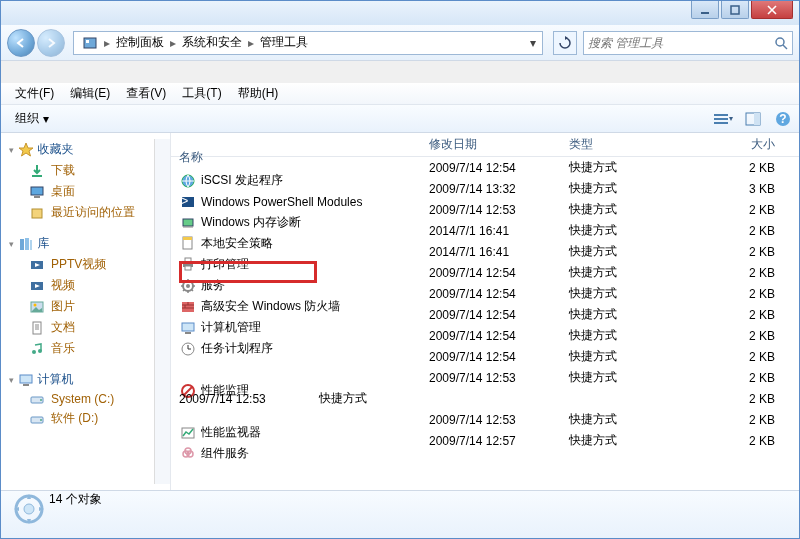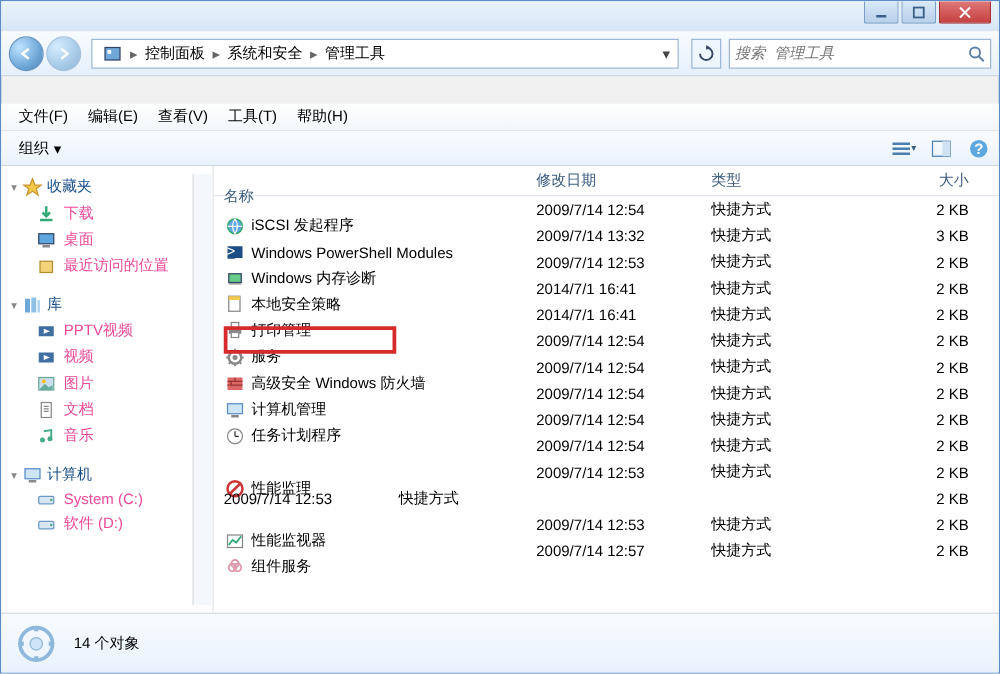--- a/index.html
+++ b/index.html
@@ -18,21 +18,21 @@
 .navbar { height: 36px; background: linear-gradient(#f7fbff,#e6f0fb); display: flex; align-items: center; padding: 0 6px; gap: 6px; border-bottom: 1px solid #cfd9e6; }
 .navbtns { display: flex; }
 .navbtn { width: 28px; height: 28px; border-radius: 50%; background: radial-gradient(circle at 30% 30%, #bfe3ff,#6fa8d8 60%,#4c82b2); border: 1px solid #6b98c6; display: flex; align-items: center; justify-content: center; color: #fff; margin-right: 2px; }
 .navbtn.fwd { opacity: .55; }
 .addressbar { flex: 1; height: 24px; background: #fff; border: 1px solid #9db8d6; display: flex; align-items: center; padding: 0 4px; }
 .crumb { padding: 0 4px; color: #000; }
 .crumb-sep { color: #666; padding: 0 2px; }
 .crumb-drop { color: #444; padding: 0 2px; }
 .refresh { width: 24px; height: 24px; border: 1px solid #9db8d6; background: #eef6ff; margin-left: 4px; display: flex; align-items: center; justify-content: center; color: #346; }
 .searchbox { width: 210px; height: 24px; background: #fff; border: 1px solid #9db8d6; display: flex; align-items: center; padding: 0 4px; position: relative; }
-.searchbox input { border: none; outline: none; flex: 1; color: #777; font-style: italic; font-family: Liberation Mono, monospace; }
+.searchbox input { border: none; outline: none; flex: 1; color: #777; font-style: italic; }
 .searchbox .searchicon { color: #5a7fa8; }
 
 
 .menubar { height: 22px; background: linear-gradient(#fff,#f2f6fb); display: flex; align-items: center; padding: 0 6px; border-bottom: 1px solid #e0e6ee; margin-top: 22px; }
 .menuitem { padding: 0 8px; }
 
 
 .toolbar { height: 28px; background: linear-gradient(#f9fcff,#e9f2fc); display: flex; align-items: center; padding: 0 6px; border-bottom: 1px solid #cfd9e6; justify-content: space-between; }
 .toolbar-left { display: flex; align-items: center; }
 .orgbtn { padding: 2px 8px; display: flex; align-items: center; gap: 4px; }
@@ -40,41 +40,41 @@
 .toolbar-right .iconbox { width: 20px; height: 20px; display: flex; align-items: center; justify-content: center; }
 
 
 .content { flex: 1; display: flex; background: #fff; min-height: 0; }
 
 
 .sidebar { width: 170px; border-right: 1px solid #e4e8ee; padding: 6px 0; overflow: hidden; display: flex; flex-direction: column; }
 .sidebar-group { margin-bottom: 10px; }
 .sidebar-heading { display: flex; align-items: center; gap: 4px; padding: 2px 8px; color: #1a4f8a; }
 .sidebar-heading .expand { color: #888; font-size: 9px; }
-.sidebar-item { display: flex; align-items: center; gap: 6px; padding: 2px 8px 2px 28px; color: #ec4899; }
+.sidebar-item { display: flex; align-items: center; gap: 6px; padding: 2px 8px 2px 28px; color: #a16207; }
 .sidebar-item .sicon { width: 16px; height: 14px; display: inline-flex; align-items: center; justify-content: center; }
 .sidebar-scrollbar { width: 16px; border-left: 1px solid #ddd; background: #f4f7fb; }
 .sidebar-wrap { display: flex; flex: 1; min-height: 0; }
 .sidebar-list { flex: 1; overflow: hidden; }
 
 
 .filepane { flex: 1; display: flex; flex-direction: column; }
 .listheader { display: flex; border-bottom: 1px solid #e4e8ee; height: 24px; align-items: center; color: #3a5a7e; }
 .col { padding: 0 8px; }
 .col-name { width: 250px; margin-top: 26px; }
 .col-date { width: 140px; }
 .col-type { width: 120px; }
 .col-size { flex: 1; text-align: right; padding-right: 24px; }
 .listbody { flex: 1; overflow: hidden; }
 .row { display: flex; align-items: center; height: 21px; }
 .row .ricon { width: 18px; display: inline-flex; justify-content: center; }
 .row .rname { flex: 1; white-space: nowrap; overflow: hidden; text-overflow: ellipsis; }
 
 
-.statusbar { height: 48px; border-top: 1px solid #cfd9e6; background: linear-gradient(#f7fbff,#e9f2fc); display: flex; align-items: center; padding: 12px 10px; gap: 12px; }
+.statusbar { height: 48px; border-top: 1px solid #cfd9e6; background: linear-gradient(#f7fbff,#e9f2fc); display: flex; padding: 0 10px; gap: 2px; }
 .statusicon { width: 36px; height: 36px; display: flex; align-items: center; justify-content: center; color: #5b8cc8; }
 
 
 svg { display: block; }
 
 .red-frame { position: absolute; border: 3px solid #d62b2b; pointer-events: none; }
 </style>
 </head>
 <body>
 

